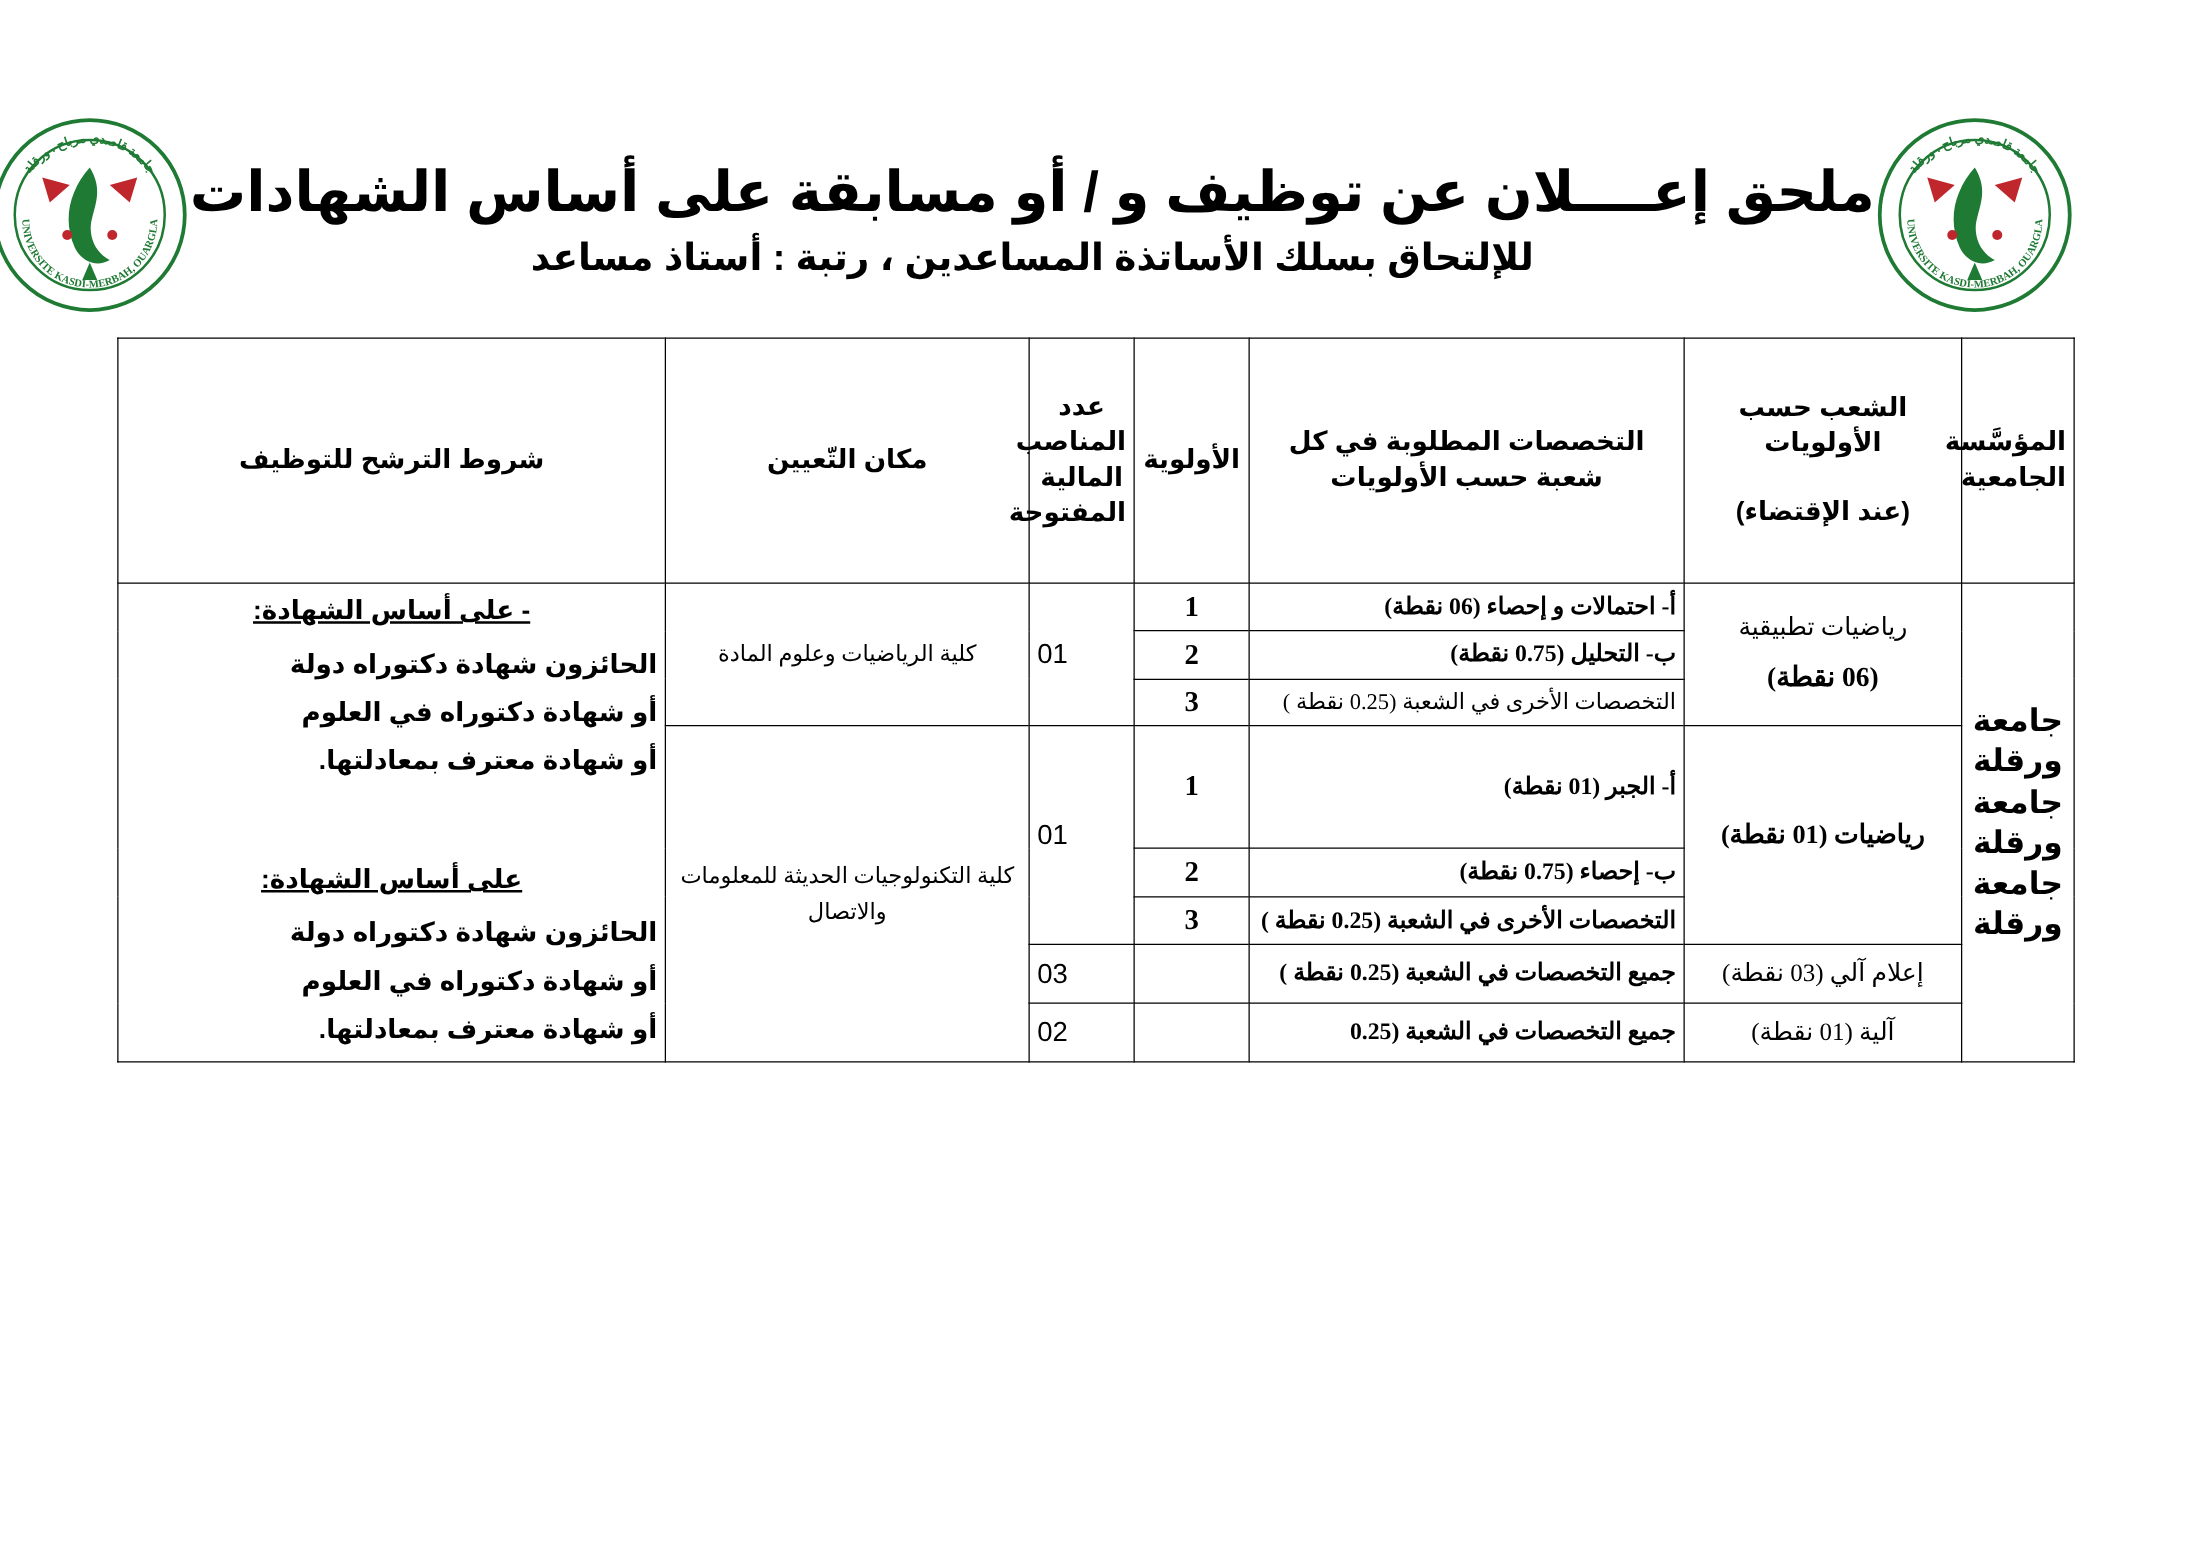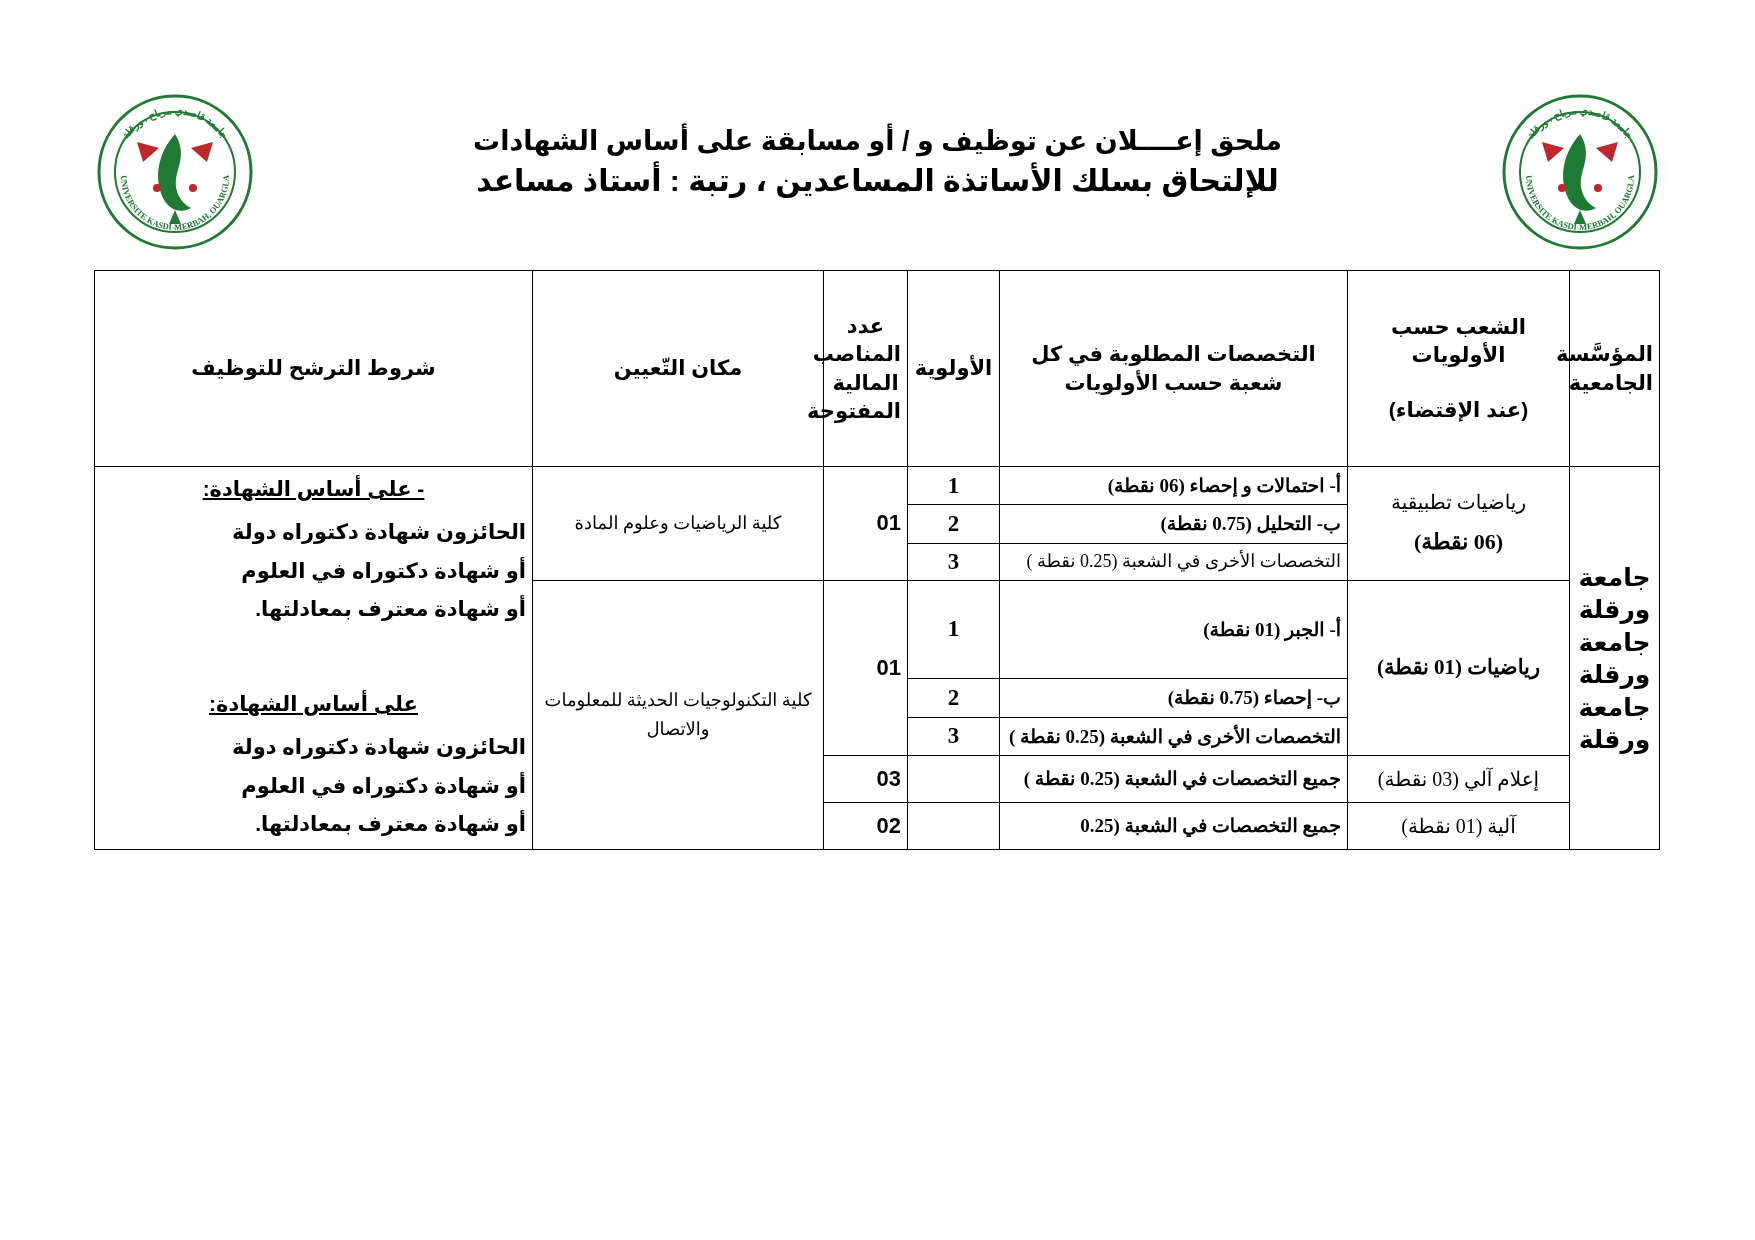--- a/index.html
+++ b/index.html
@@ -43,21 +43,21 @@
 
   .title-block {
     flex: 1 1 auto;
     text-align: center;
     padding-top: 30px;
     direction: rtl;
   }
   .title-line {
     font-family: "Liberation Sans", "DejaVu Sans", sans-serif;
     font-weight: bold;
-    font-size: 27px;
+    font-size: 45px;
     line-height: 1.42;
     letter-spacing: 0px;
     white-space: nowrap;
   }
   .title-line.second { font-size: 30px; }
 
   
   .table-wrap {
     padding: 0 95px;
     box-sizing: border-box;
@@ -118,23 +118,23 @@
   }
   td.spec.light { font-weight: normal; font-size: 18px; }
   td.prio {
     font-family: "Liberation Serif", "DejaVu Serif", serif;
     font-weight: bold;
     font-size: 23px;
     text-align: center;
   }
   td.posts {
     font-family: "Liberation Sans", "DejaVu Sans", sans-serif;
-    font-weight: bold;
+    font-weight: normal;
     font-size: 22px;
-    text-align: right;
+    text-align: left;
   }
   td.place {
     font-family: "Liberation Serif", "DejaVu Serif", serif;
     font-size: 18px;
     line-height: 1.6;
     text-align: center;
   }
   td.cond {
     font-family: "Liberation Sans", "DejaVu Sans", sans-serif;
     font-size: 21px;

